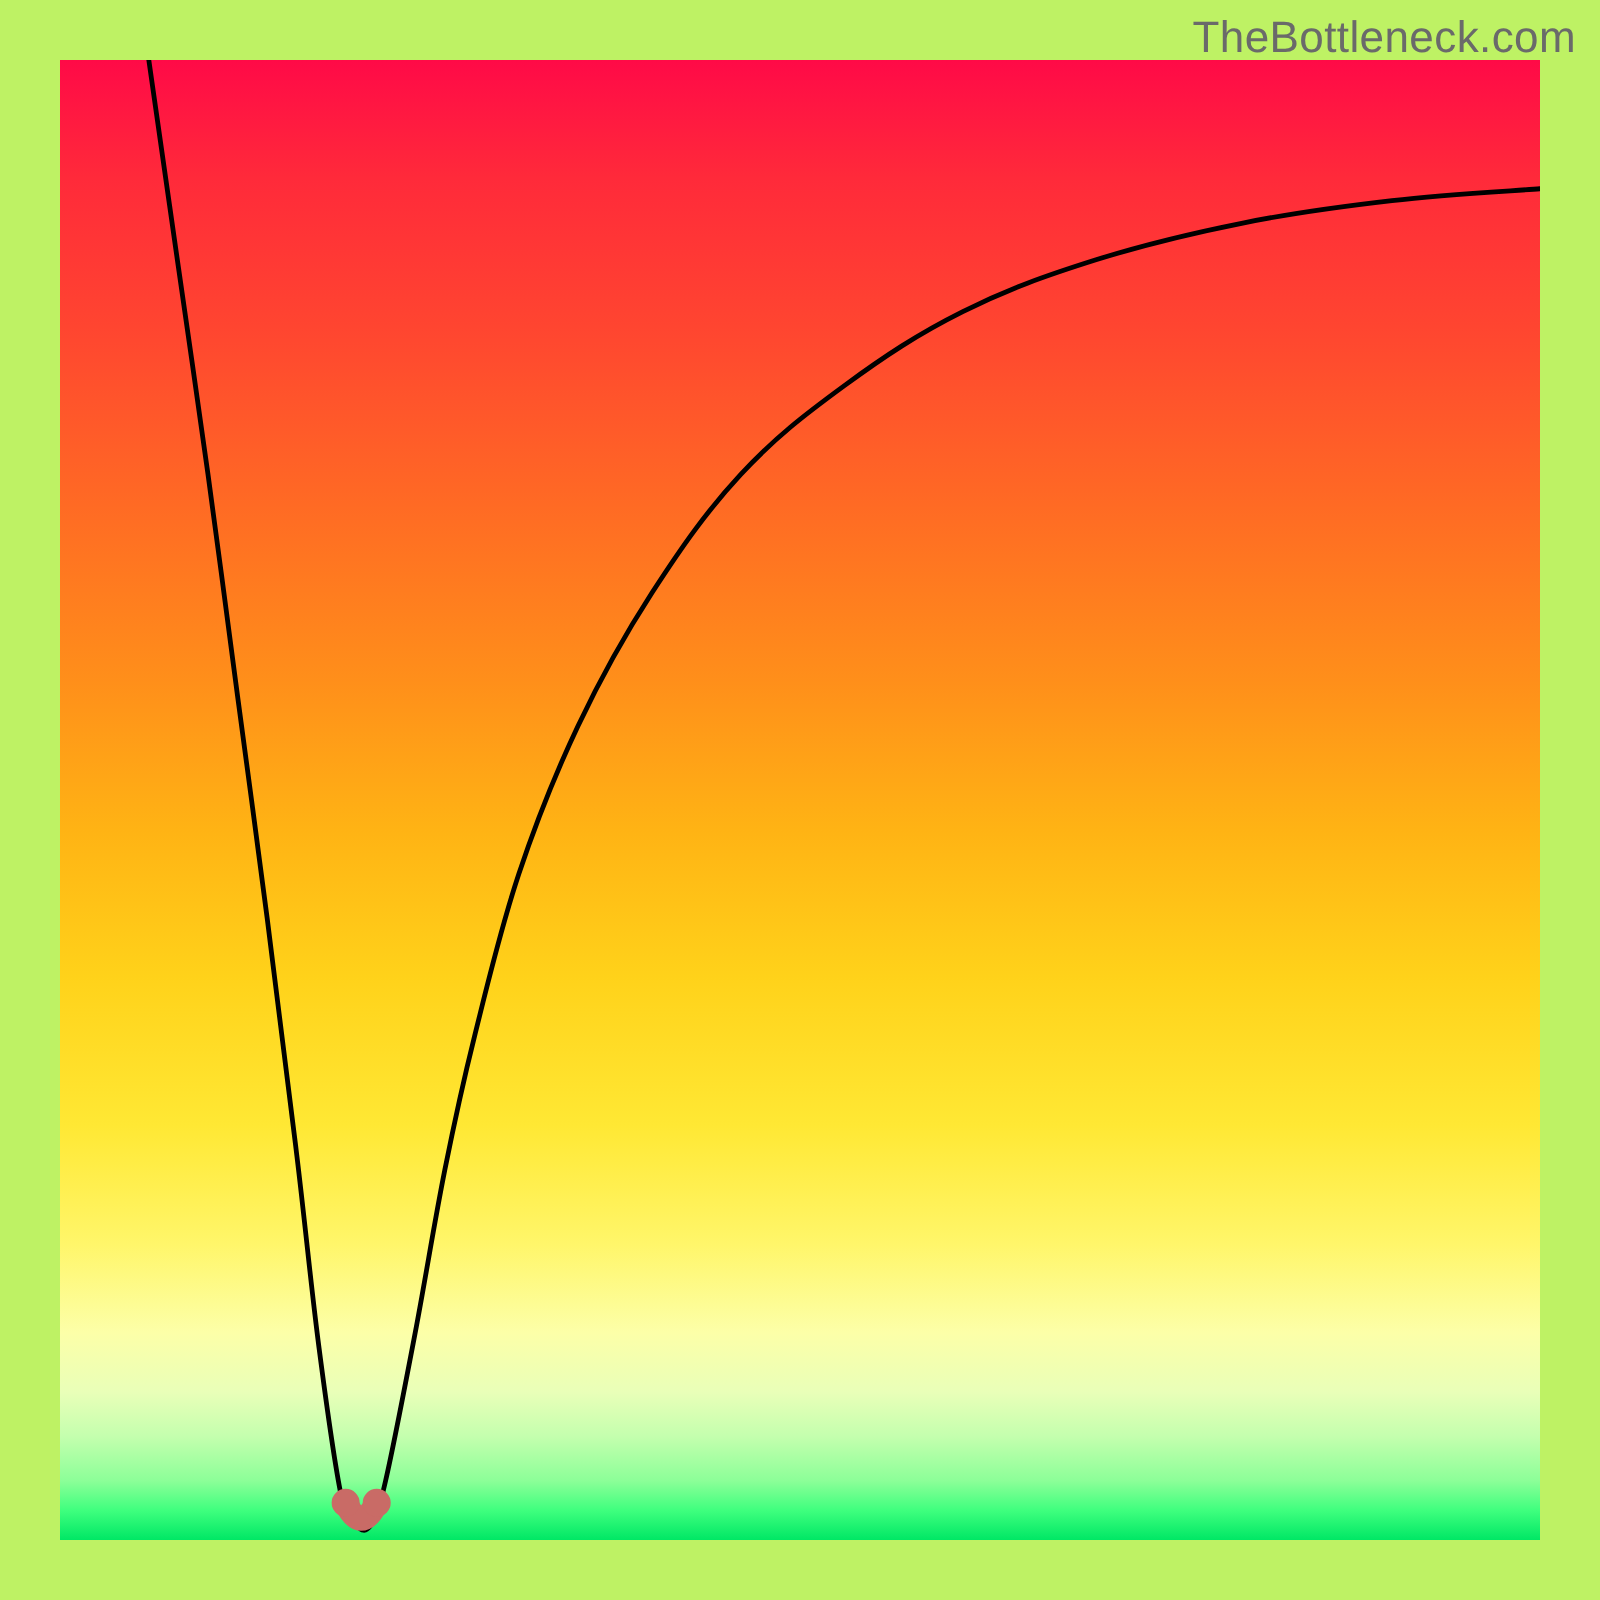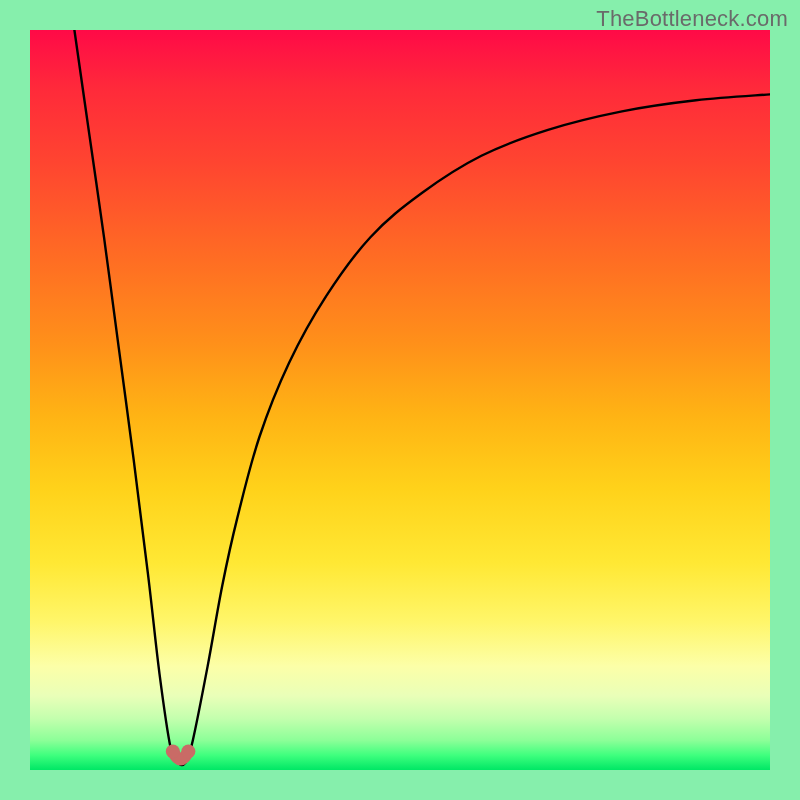--- a/index.html
+++ b/index.html
@@ -8,21 +8,21 @@
     width: 800px;
     height: 800px;
     overflow: hidden;
     background: #000;
     font-family: Arial, Helvetica, sans-serif;
   }
   .frame {
     position: absolute;
     left: 0; top: 0;
     width: 800px; height: 800px;
-    background: #86efac;
+    background: #bef264;
   }
   .plot {
     position: absolute;
     left: 30px;
     top: 30px;
     width: 740px;
     height: 740px;
     overflow: hidden;
   }
   .gradient {

